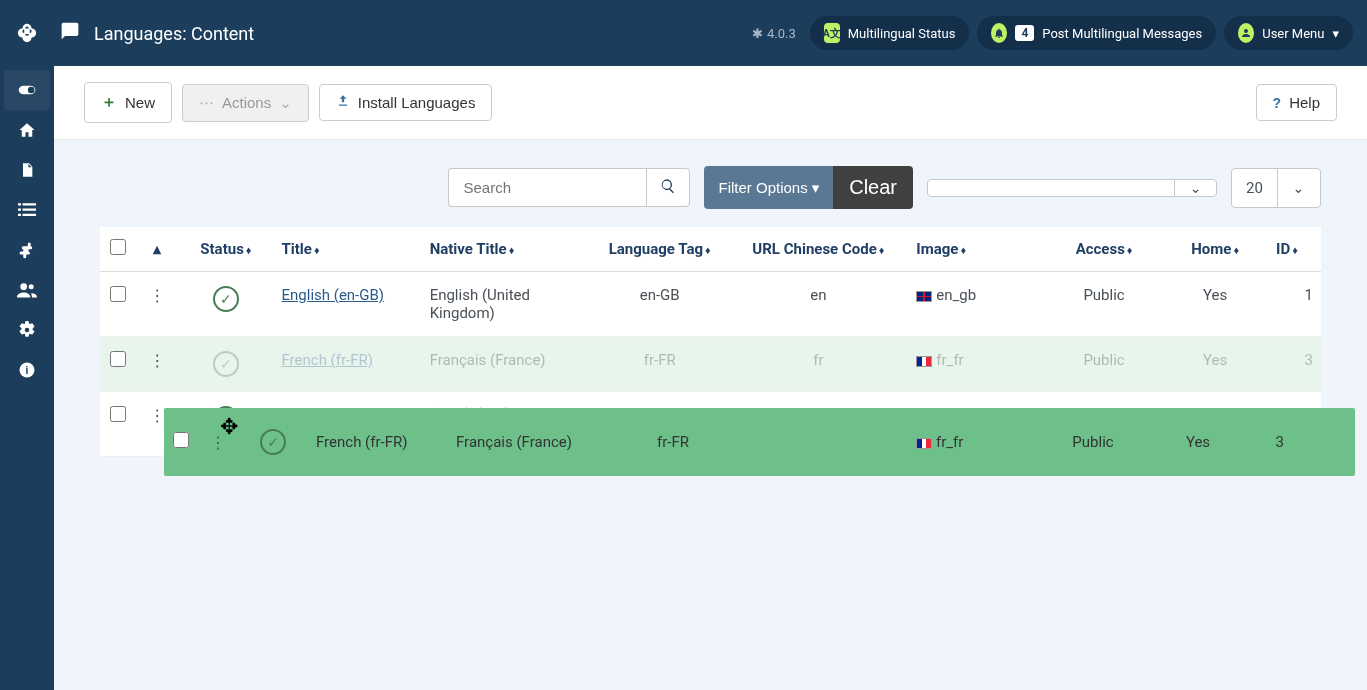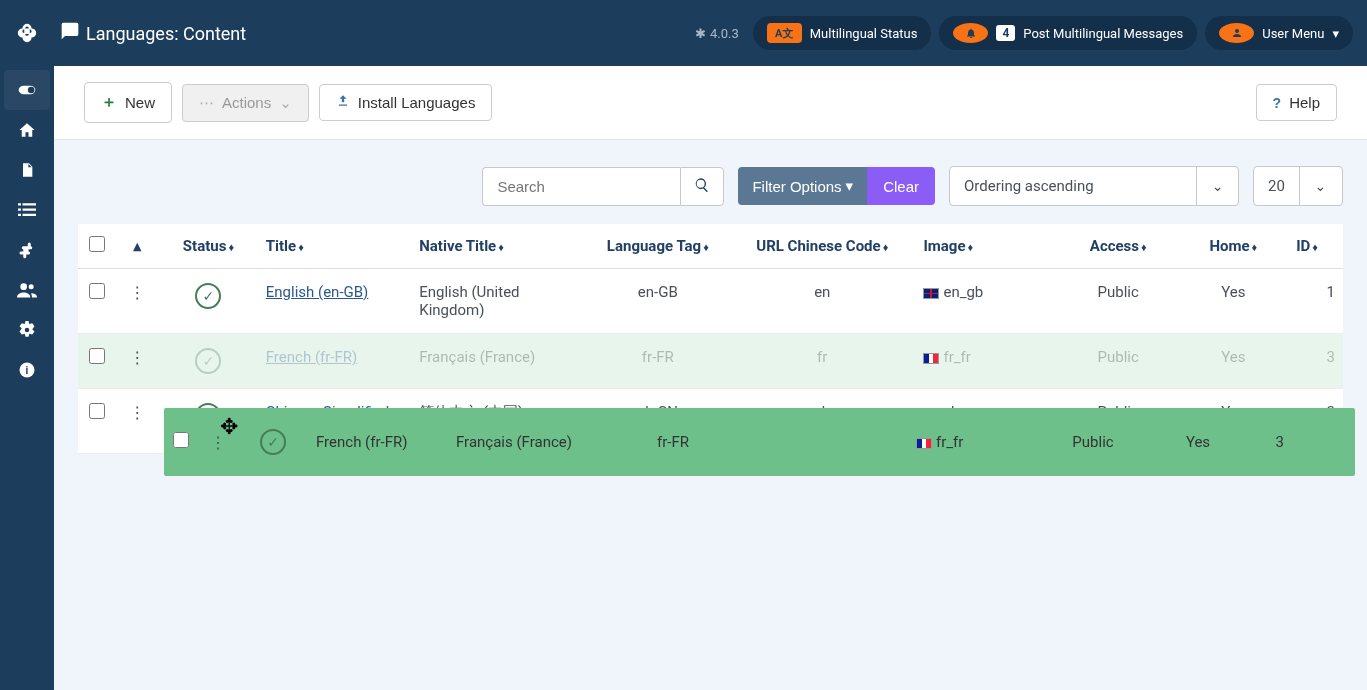--- a/index.html
+++ b/index.html
@@ -1,48 +1,48 @@
 <!DOCTYPE html>
 <html><head>
 <meta charset="utf-8">
 <style>
 * { box-sizing: border-box; margin: 0; padding: 0; }
 body { font-family: -apple-system, BlinkMacSystemFont, "Segoe UI", Roboto, sans-serif; background: #fff; font-size: 14px; color: #495057; width: 1367px; height: 690px; overflow: hidden; position: relative; }
 
 .topbar { height: 66px; background: #1c3d5c; display: flex; align-items: center; color: #fff; }
 .logo-box { width: 54px; height: 66px; display: flex; align-items: center; justify-content: center; font-size: 20px; color: #fff; }
-.page-title { font-size: 18px; font-weight: 400; display: flex; align-items: center; gap: 6px; padding-left: 6px; }
+.page-title { font-size: 18px; font-weight: 400; display: flex; align-items: center; gap: 14px; padding-left: 6px; }
 .topbar-spacer { flex: 1; }
 .topbar-right { display: flex; align-items: center; gap: 8px; padding-right: 14px; }
 .version { color: #a9b8c7; font-size: 13px; margin-right: 6px; display: flex; align-items: center; gap: 4px; }
 .pill { background: #132f4a; border-radius: 18px; padding: 7px 14px; display: flex; align-items: center; gap: 8px; color: #fff; font-size: 13px; cursor: pointer; white-space: nowrap; }
-.pill-icon { width: 35px; height: 20px; background: #f97316; border-radius: 4px; display: flex; align-items: center; justify-content: center; color: #1c3d5c; font-size: 11px; font-weight: bold; }
+.pill-icon { width: 16px; height: 20px; background: #bef264; border-radius: 4px; display: flex; align-items: center; justify-content: center; color: #1c3d5c; font-size: 11px; font-weight: bold; }
 .pill-icon.round { border-radius: 50%; }
 .badge-white { background: #fff; color: #1c3d5c; padding: 1px 6px; border-radius: 3px; font-size: 12px; font-weight: bold; }
 
 .layout { display: flex; height: 624px; }
 .sidebar { width: 54px; background: #1c3d5c; display: flex; flex-direction: column; padding-top: 4px; }
 .sidebar-item { width: 54px; height: 40px; display: flex; align-items: center; justify-content: center; color: #fff; font-size: 18px; cursor: pointer; }
 .sidebar-item.active { background: #2a4766; border-radius: 4px; margin: 0 4px; width: 46px; }
 
 .content { flex: 1; background: #f0f4fb; padding: 0; position: relative; }
 .toolbar { background: #fff; padding: 16px 30px; display: flex; align-items: center; gap: 10px; border-bottom: 1px solid #e5e5e5; }
 .btn { padding: 9px 16px; border: 1px solid #ccc; background: #fff; border-radius: 4px; cursor: pointer; display: inline-flex; align-items: center; gap: 8px; font-size: 15px; color: #333; }
 .btn.disabled { background: #f0f0f0; color: #999; cursor: default; }
 .btn-icon-green { color: #2f7d32; font-weight: bold; font-size: 16px; }
 .btn-icon-blue { color: #3873a3; font-size: 14px; }
 .toolbar-spacer { flex: 1; }
 
-.main-area { padding: 26px 24px; }
+.main-area { padding: 26px 46px; }
 .filter-row { display: flex; gap: 14px; align-items: center; justify-content: flex-end; margin-bottom: 18px; }
 .search-group { display: flex; }
 .search-input { width: 198px; padding: 10px 14px; border: 1px solid #c8c8c8; border-right: none; border-radius: 4px 0 0 4px; font-size: 15px; }
 .search-btn { width: 44px; background: #fff; border: 1px solid #c8c8c8; border-radius: 0 4px 4px 0; display: flex; align-items: center; justify-content: center; cursor: pointer; color: #1c3d5c; }
 .filter-btn { background: #5a7893; color: #fff; border: none; padding: 10px 14px; border-radius: 4px 0 0 4px; cursor: pointer; font-size: 15px; display: flex; align-items: center; gap: 4px; }
-.clear-btn { background: #8b5cf6; color: #fff; border: none; padding: 10px 16px; border-radius: 0 4px 4px 0; cursor: pointer; font-size: 15px; }
+.clear-btn { background: #404040; color: #fff; border: none; padding: 10px 16px; border-radius: 0 4px 4px 0; cursor: pointer; font-size: 20px; }
 .filter-group { display: flex; }
 .select-box { display: flex; align-items: center; border: 1px solid #c8c8c8; border-radius: 4px; background: #fff; overflow: hidden; }
 .select-text { padding: 10px 14px; font-size: 15px; }
 .select-caret { width: 42px; border-left: 1px solid #c8c8c8; display: flex; align-items: center; justify-content: center; align-self: stretch; }
 
 .data-table { width: 100%; border-collapse: collapse; background: #fff; }
 .data-table th { padding: 12px 8px; text-align: left; color: #224066; font-weight: 700; border-bottom: 1px solid #ddd; font-size: 15px; }
 .data-table th.sortable { cursor: pointer; }
 .data-table td { padding: 14px 8px; border-bottom: 1px solid #eee; vertical-align: top; font-size: 15px; }
 .data-table .link { color: #2a5a8c; text-decoration: underline; font-weight: 400; cursor: pointer; }
@@ -207,21 +207,20 @@
           </button>
         </div>
         <div class="filter-group">
           <button class="filter-btn">
             <span>Filter Options</span>
             <span>▾</span>
           </button>
           <button class="clear-btn">Clear</button>
         </div>
         <div class="select-box" style="width:290px">
-          <span class="select-text">Ordering ascending</span>
           <div style="flex:1"></div>
           <span class="select-caret">⌄</span>
         </div>
         <div class="select-box" style="width:90px">
           <span class="select-text">20</span>
           <span class="select-caret">⌄</span>
         </div>
       </div>
 
       <table class="data-table">

